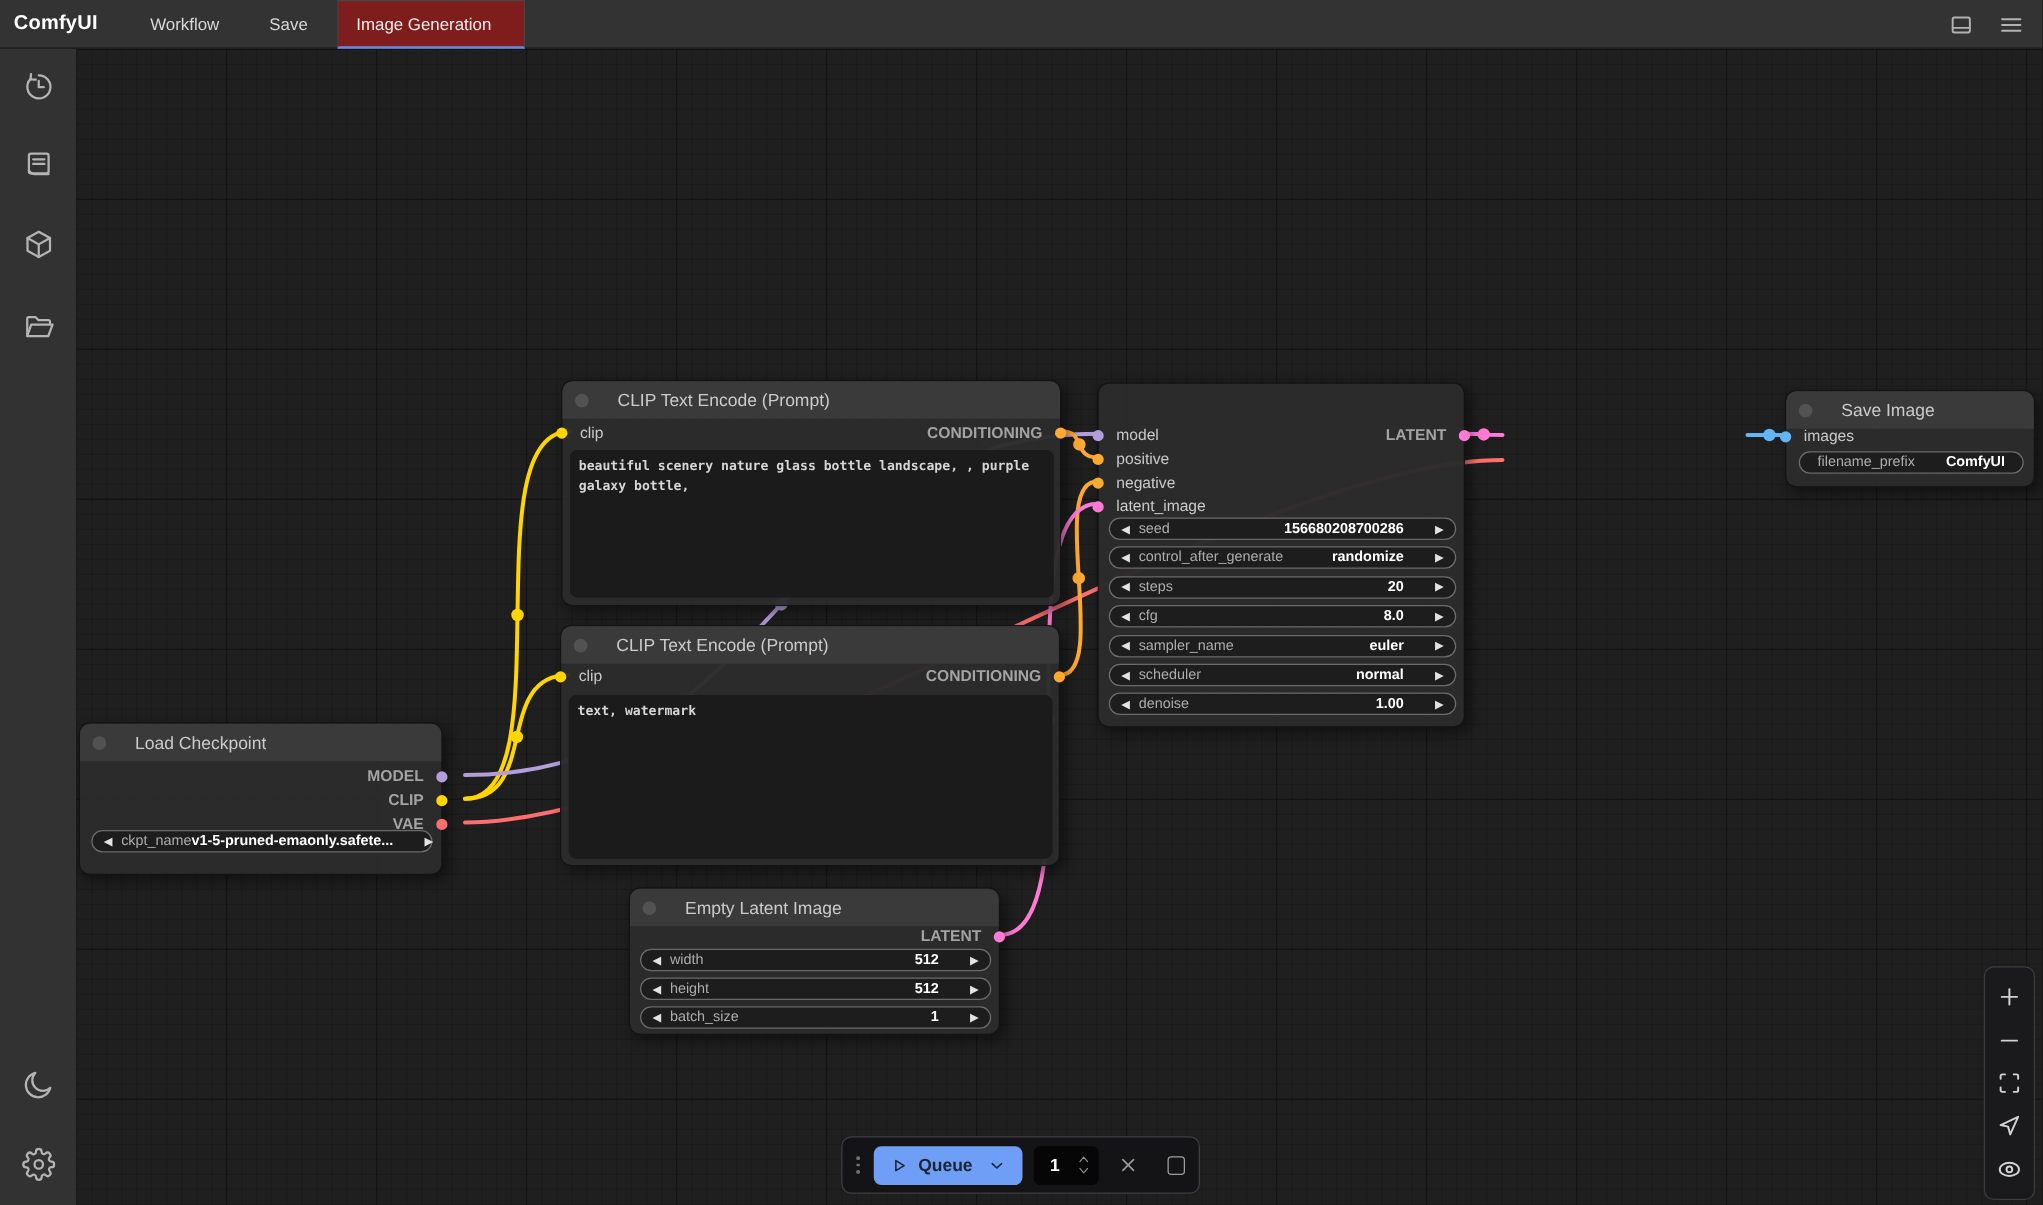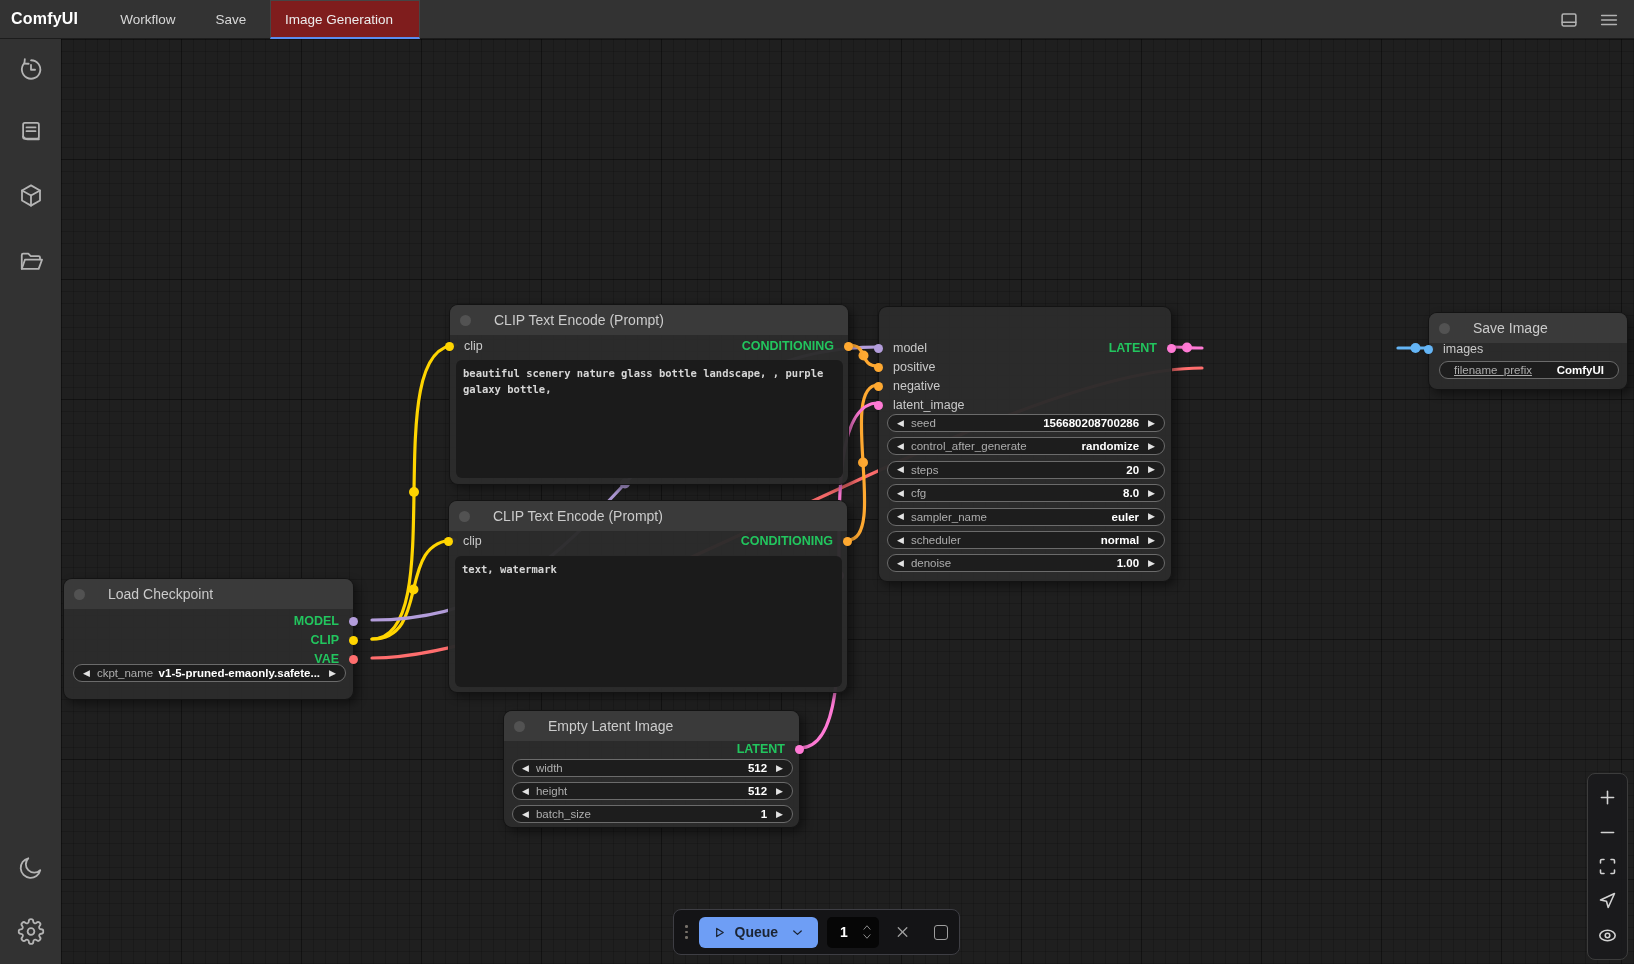--- a/index.html
+++ b/index.html
@@ -63,36 +63,36 @@
     display:flex; align-items:center; padding-left:10px; gap:23px;
   }
   .status-dot { width:11px; height:11px; border-radius:50%; background:#525252; flex:none; }
   .node-title { color:#cbcbcb; font-size:14px; white-space:nowrap; overflow:hidden; }
   .slot { position:absolute; height:18px; left:0; right:0; display:flex; align-items:center; }
   .slot-dot { position:absolute; width:9px; height:9px; border-radius:50%; top:50%; margin-top:-4.5px; }
   .slot.in  .slot-dot { left:-5px; }
   .slot.out .slot-dot { right:-5px; }
   .slot.in  .slot-label { margin-left:14px; color:#c9c9c9; font-size:12.5px; }
   .slot.out { justify-content:flex-end; }
-  .slot.out .slot-label { margin-right:14px; color:#22c55e; font-size:12.5px; font-weight:bold; }
+  .slot.out .slot-label { margin-right:14px; color:#a3a3a3; font-size:12.5px; font-weight:bold; }
   .prompt-box {
     position:absolute; background:#1b1b1b; border-radius:6px;
     font-family:"DejaVu Sans Mono", monospace; font-size:10.5px; font-weight:bold;
     color:#d6d6d6; padding:6px 7px; line-height:1.5; overflow:hidden; white-space:pre-wrap;
   }
   .widget {
     position:absolute; height:18px; background:#1d1d1d; border:1px solid #6b6b6b; border-radius:10px;
     display:flex; align-items:center; padding:0 9px; font-size:11.5px; cursor:pointer;
   }
   .widget .arrow { color:#e3e3e3; font-size:9px; line-height:1; flex:none; }
   .widget .w-label { color:#adadad; margin-left:7px; white-space:nowrap; }
   .widget .w-spacer { flex:1; }
-  .widget .w-value { color:#ffffff; font-weight:bold; margin-right:9px; white-space:nowrap; }
+  .widget .w-value { color:#ffffff; font-weight:bold; margin-right:25px; white-space:nowrap; }
   .widget.no-arrows { padding:0 14px; }
-  .widget.no-arrows .w-label { margin-left:0;text-decoration:underline; }
+  .widget.no-arrows .w-label { margin-left:0; }
   .widget.no-arrows .w-value { margin-right:0; }
 
   
   .queue-bar {
     position:absolute; left:673px; top:909px; width:287px; height:46px; z-index:60;
     background:#141416; border:1px solid #3e3e44; border-radius:8px;
     display:flex; align-items:center; padding:0 11px; gap:9px;
   }
   .drag-handle { display:flex; flex-direction:column; gap:3px; margin-right:2px; cursor:grab; }
   .drag-handle i { width:2.5px; height:2.5px; border-radius:50%; background:#77716a; }

